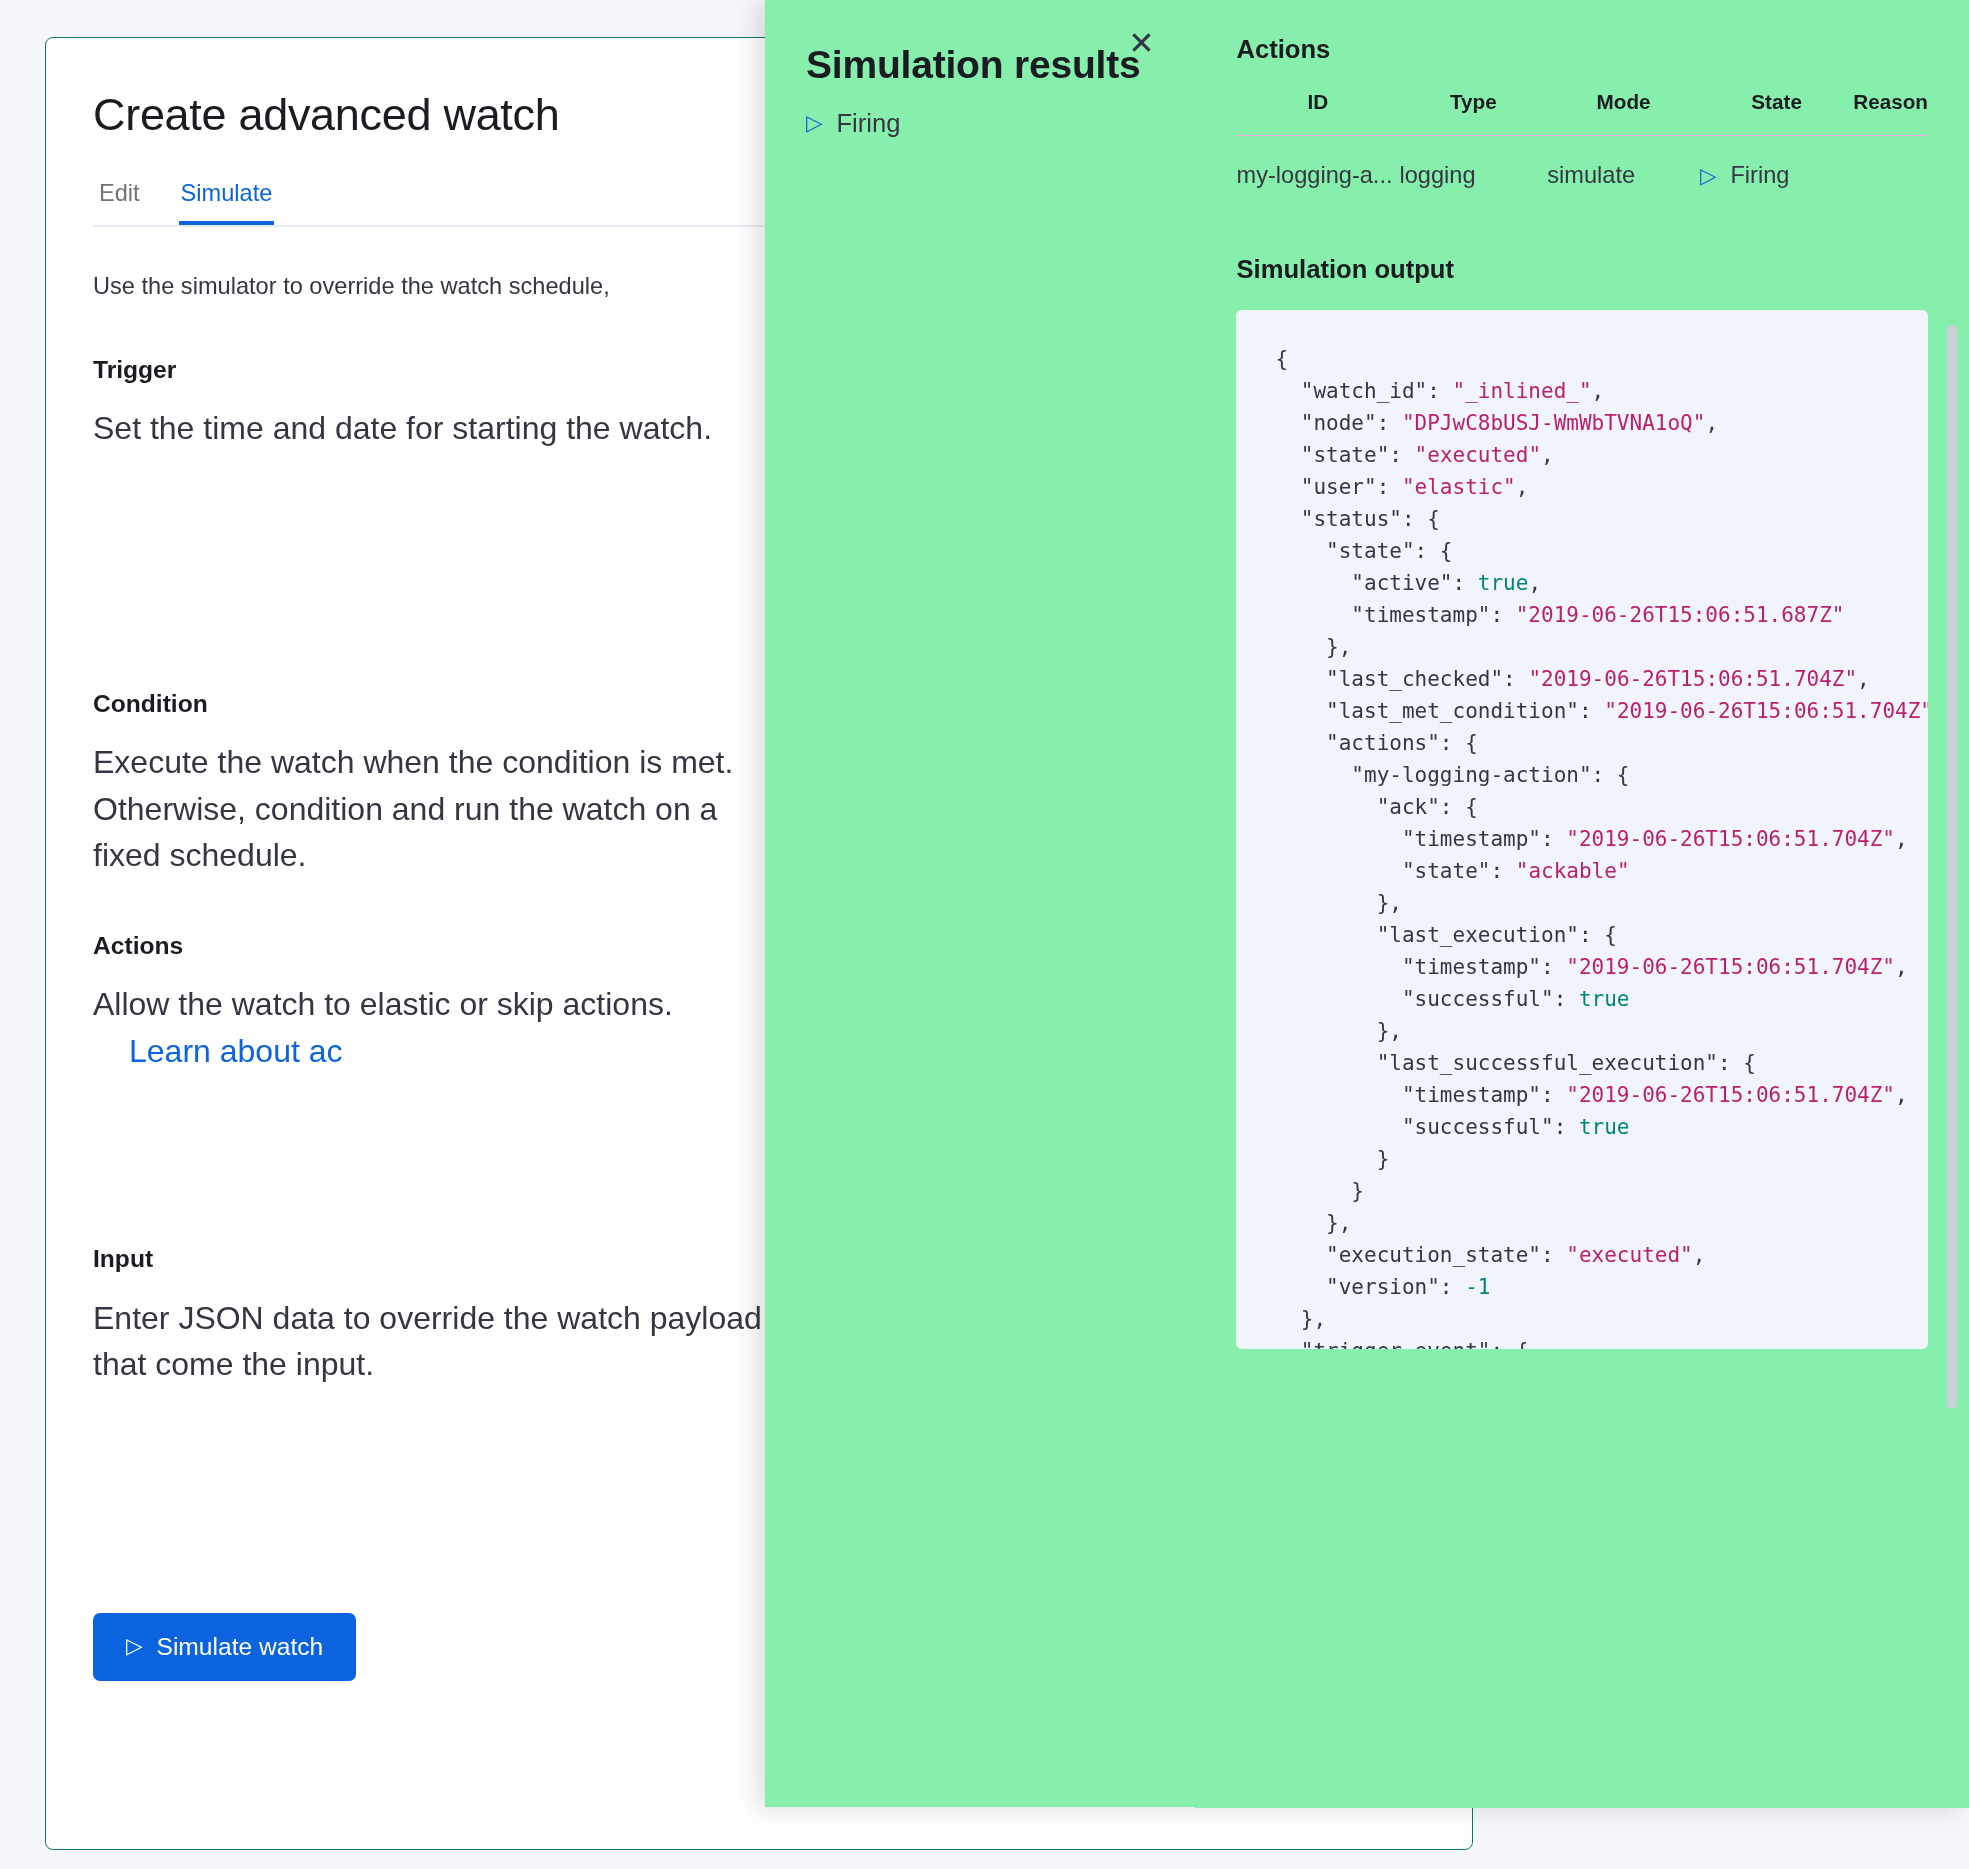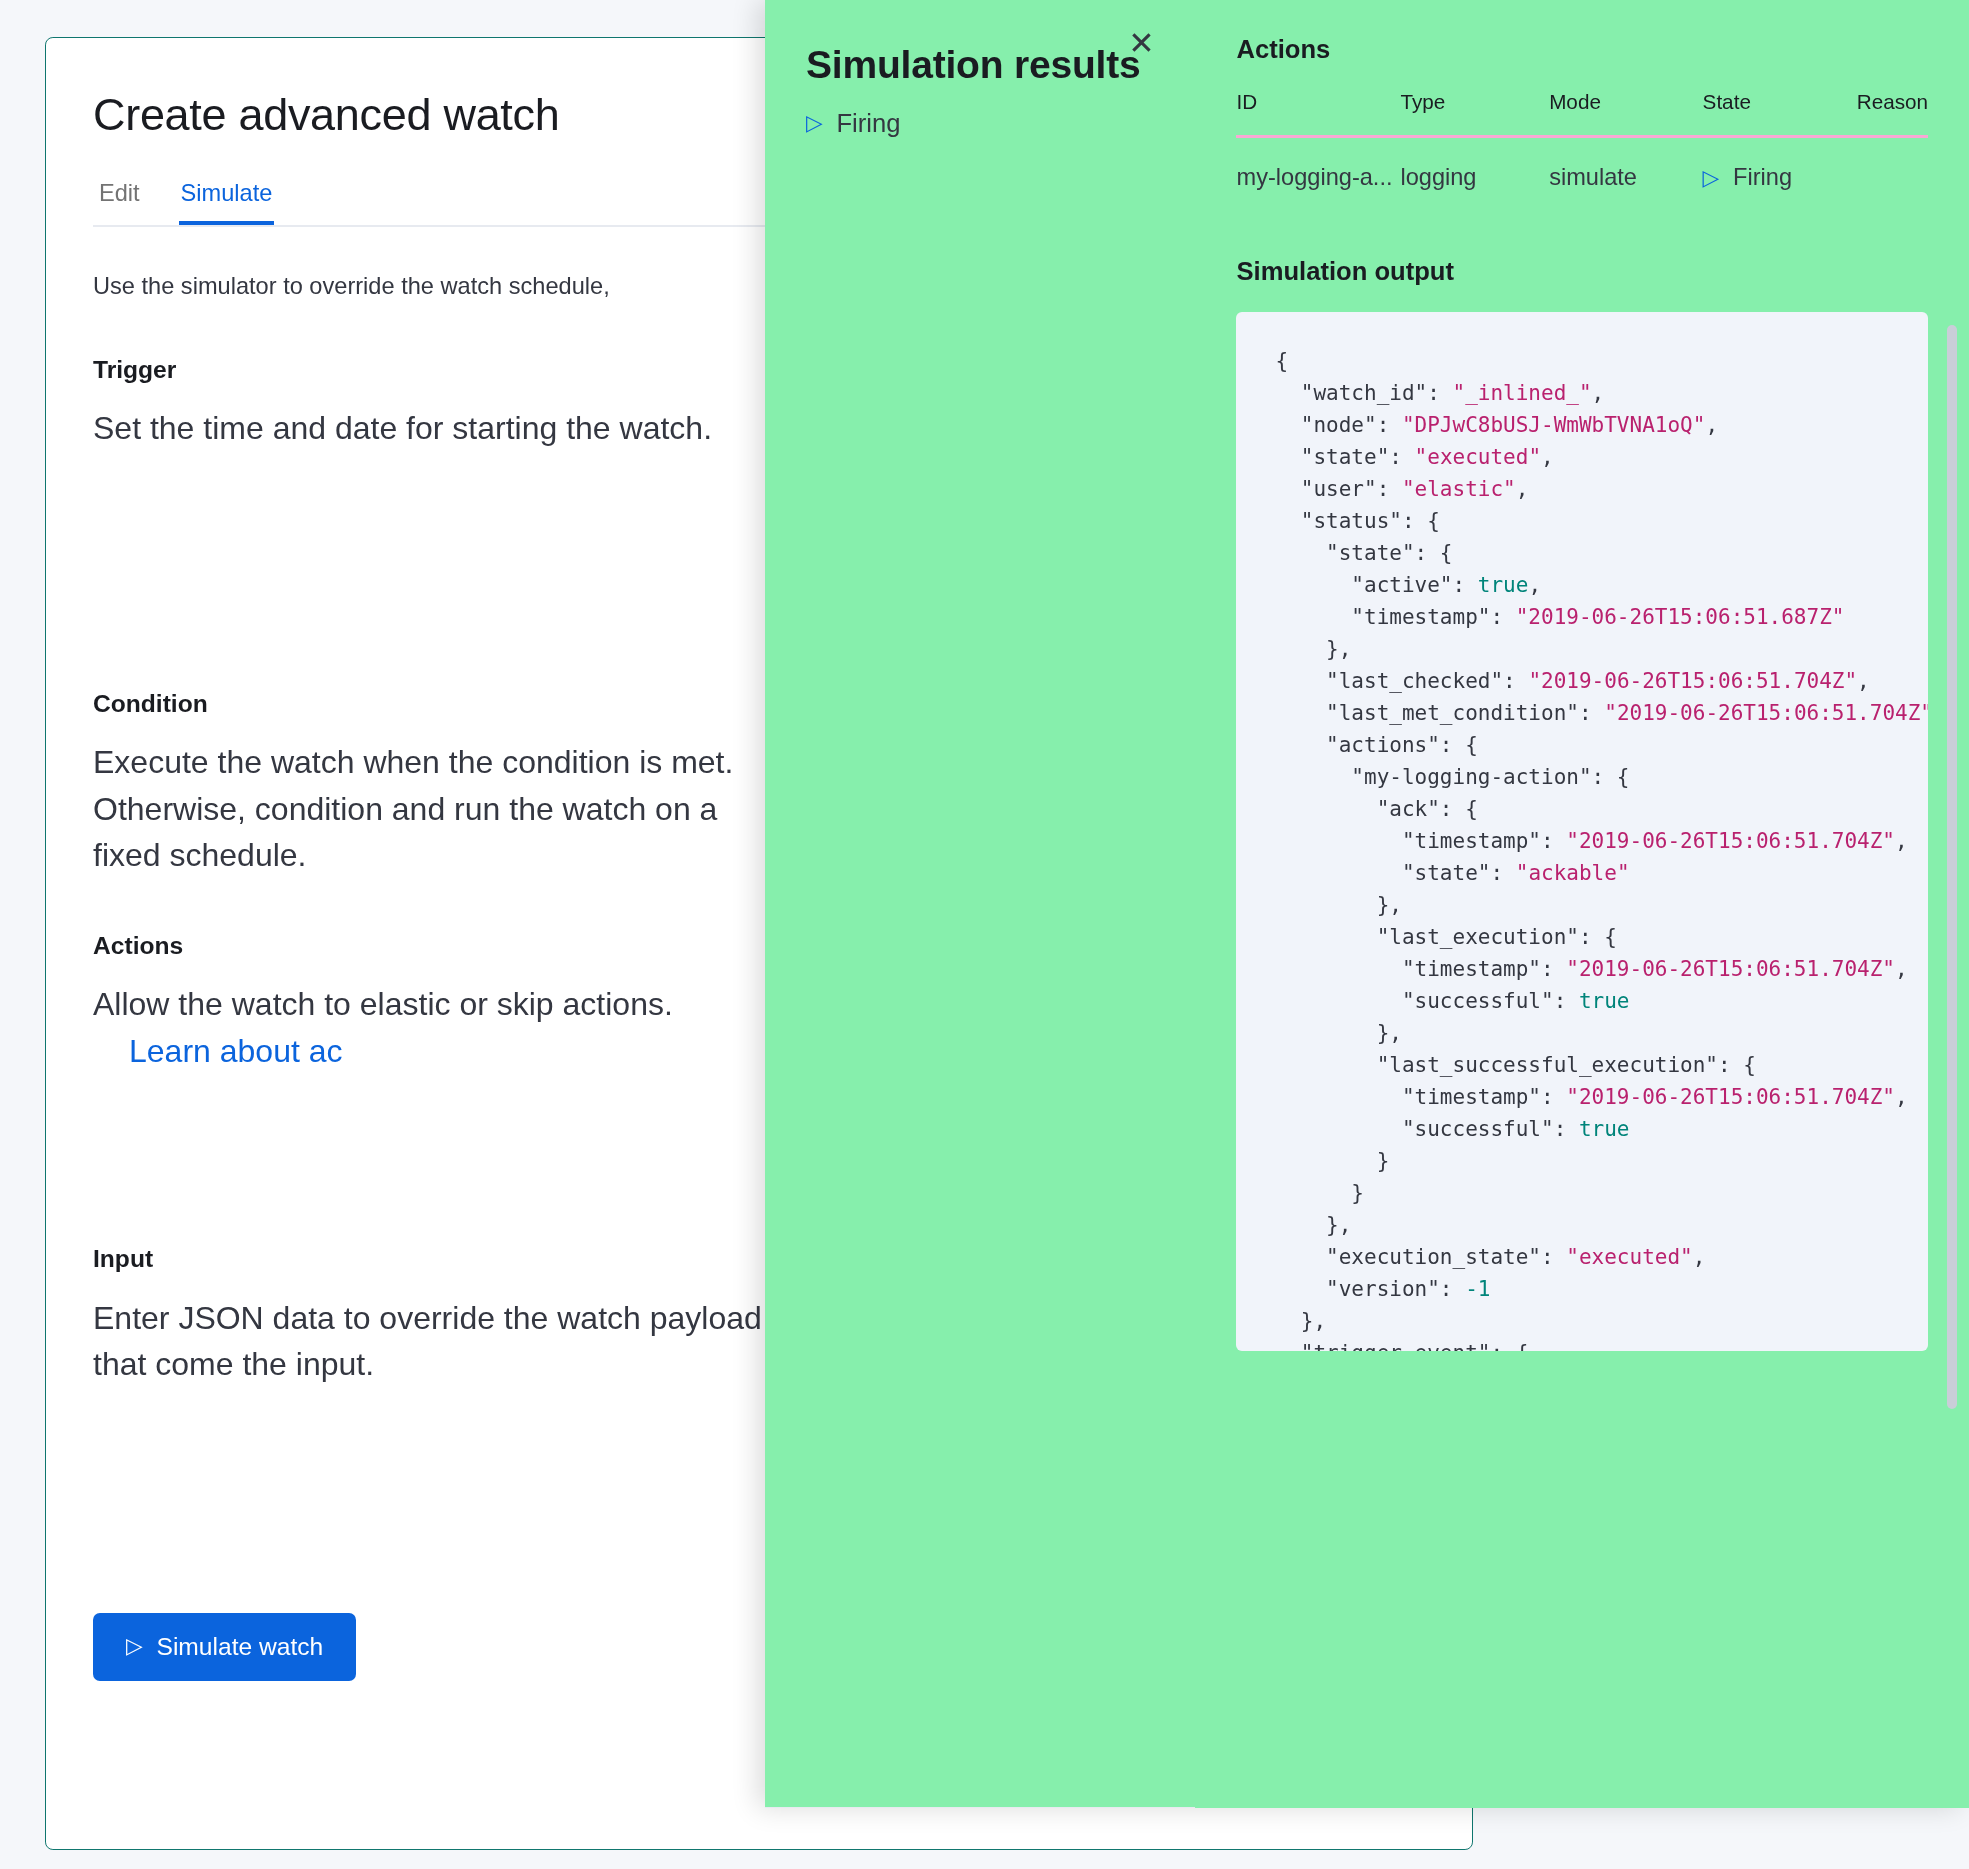--- a/index.html
+++ b/index.html
@@ -173,26 +173,26 @@
     font-weight: bold;
     color: #1a1c21;
     margin: 0 0 25.6px 0;
   }
   table.actions {
     width: 100%;
     border-collapse: collapse;
     margin-bottom: 43px;
   }
   table.actions th {
-    text-align: left;
+    text-align: center;
     font-size: 20.7px;
-    font-weight: normal;
+    font-weight: bold;
     color: #1a1c21;
     padding: 0 0 21.7px 0;
-    border-bottom: 3px solid #f9a8d4;
+    border-bottom: 1px solid #f9a8d4;
   }
   table.actions td {
     font-size: 23.6px;
     color: #343741;
     padding: 25.6px 0 23.6px 0;
     vertical-align: middle;
   }
   table.actions th:nth-child(1), table.actions td:nth-child(1) { width: 217px; }
   table.actions th:nth-child(2), table.actions td:nth-child(2) { width: 197px; }
   table.actions th:nth-child(3), table.actions td:nth-child(3) { width: 197px; }

